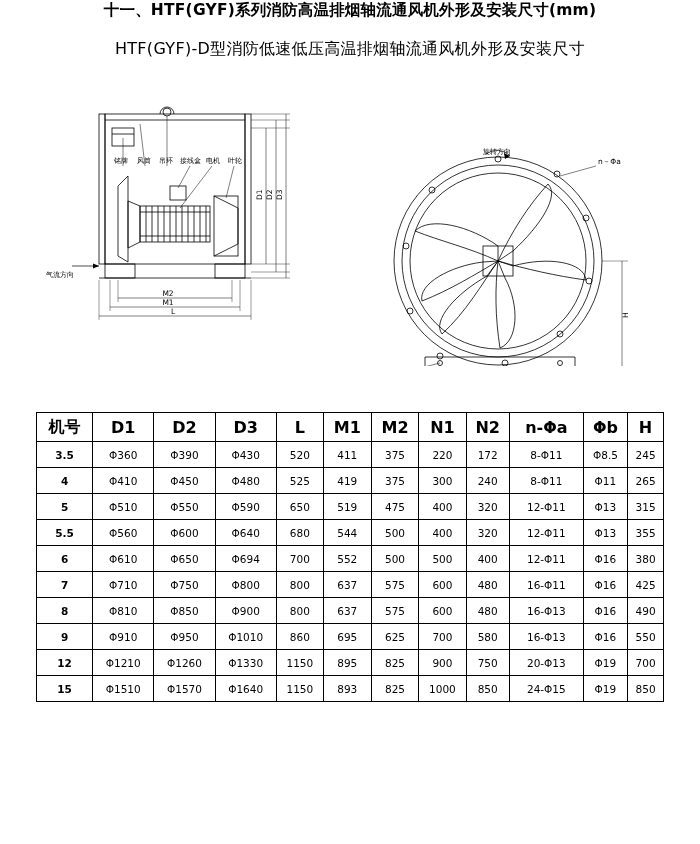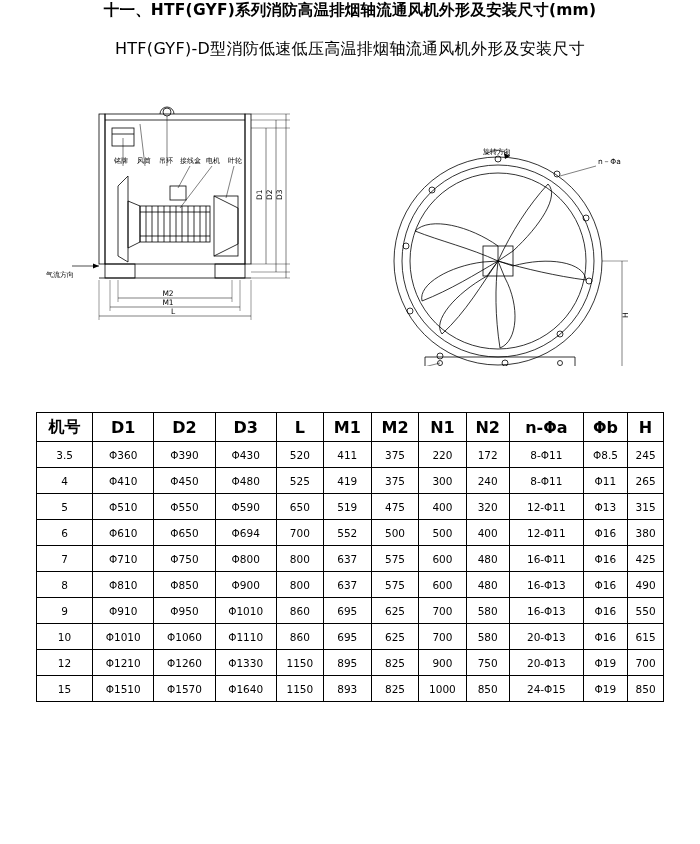--- a/index.html
+++ b/index.html
@@ -56,21 +56,21 @@
     height: 25px;
     padding: 0;
     font-weight: normal;
     white-space: nowrap;
   }
   table.spec thead th {
     font-weight: bold;
     height: 28px;
     font-size: 16px;
   }
-  table.spec td.model { font-weight: normal; }
+  table.spec td.model { font-weight: bold; }
   .lbl { font-size: 7px; font-family: "DejaVu Sans", sans-serif; }
   .dimtxt { font-size: 7.5px; }
 </style>
 </head>
 <body>
 
 <div class="page">
 
   <div class="title">十一、HTF(GYF)系列消防高温排烟轴流通风机外形及安装尺寸(mm)</div>
   <div class="subtitle">HTF(GYF)-D型消防低速低压高温排烟轴流通风机外形及安装尺寸</div>
@@ -283,20 +283,34 @@
             <td>650</td>
             <td>519</td>
             <td>475</td>
             <td>400</td>
             <td>320</td>
             <td>12-Φ11</td>
             <td>Φ13</td>
             <td>315</td>
           </tr>
           <tr>
+            <td class="model">5.5</td>
+            <td>Φ560</td>
+            <td>Φ600</td>
+            <td>Φ640</td>
+            <td>680</td>
+            <td>544</td>
+            <td>500</td>
+            <td>400</td>
+            <td>320</td>
+            <td>12-Φ11</td>
+            <td>Φ13</td>
+            <td>355</td>
+          </tr>
+          <tr>
             <td class="model">6</td>
             <td>Φ610</td>
             <td>Φ650</td>
             <td>Φ694</td>
             <td>700</td>
             <td>552</td>
             <td>500</td>
             <td>500</td>
             <td>400</td>
             <td>12-Φ11</td>
@@ -339,34 +353,20 @@
             <td>860</td>
             <td>695</td>
             <td>625</td>
             <td>700</td>
             <td>580</td>
             <td>16-Φ13</td>
             <td>Φ16</td>
             <td>550</td>
           </tr>
           <tr>
-            <td class="model">10</td>
-            <td>Φ1010</td>
-            <td>Φ1060</td>
-            <td>Φ1110</td>
-            <td>860</td>
-            <td>695</td>
-            <td>625</td>
-            <td>700</td>
-            <td>580</td>
-            <td>20-Φ13</td>
-            <td>Φ16</td>
-            <td>615</td>
-          </tr>
-          <tr>
             <td class="model">12</td>
             <td>Φ1210</td>
             <td>Φ1260</td>
             <td>Φ1330</td>
             <td>1150</td>
             <td>895</td>
             <td>825</td>
             <td>900</td>
             <td>750</td>
             <td>20-Φ13</td>

